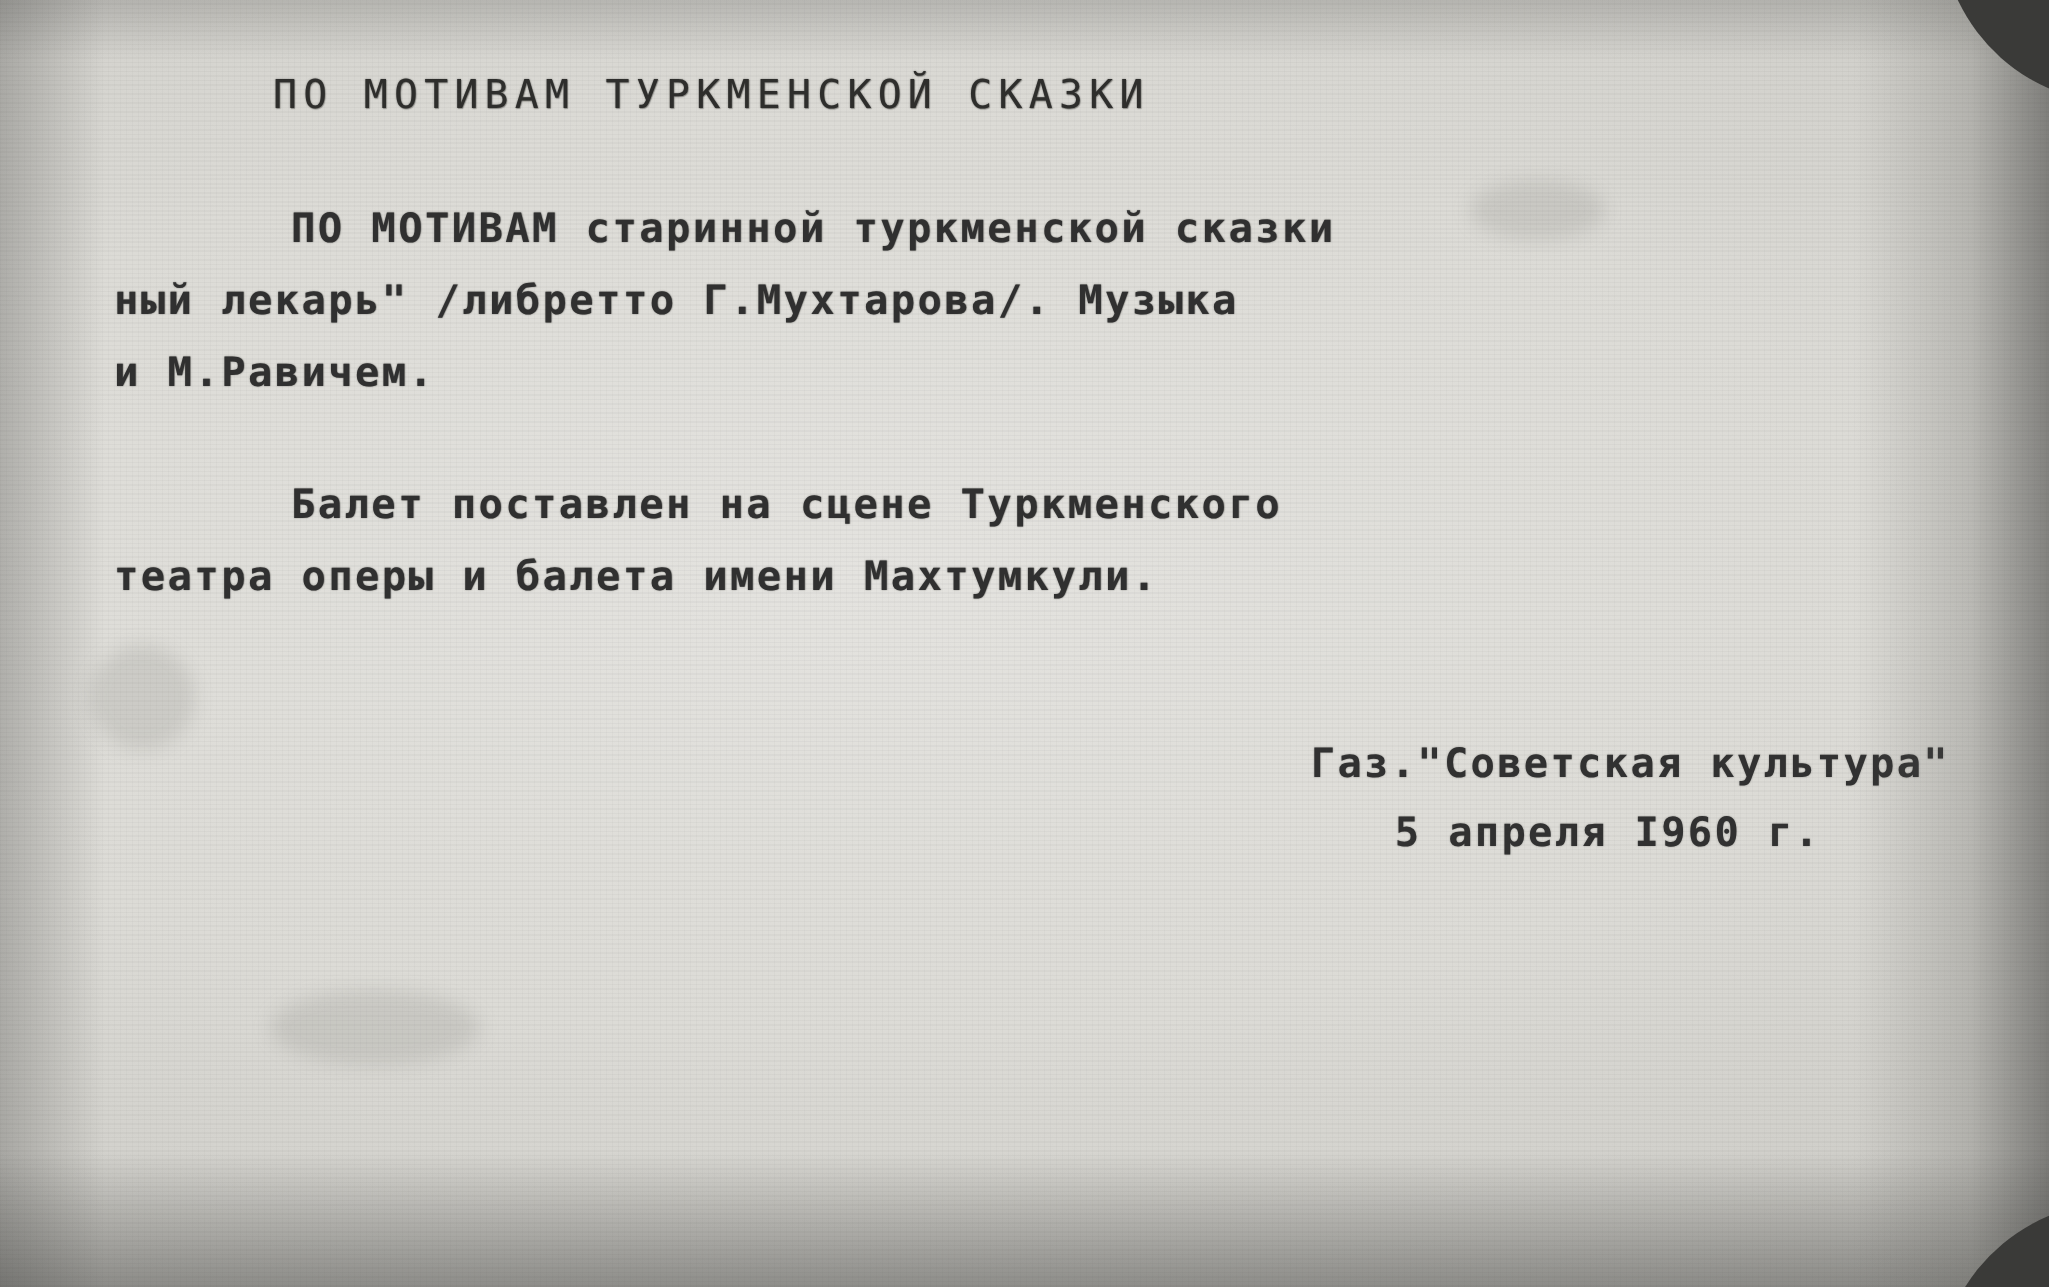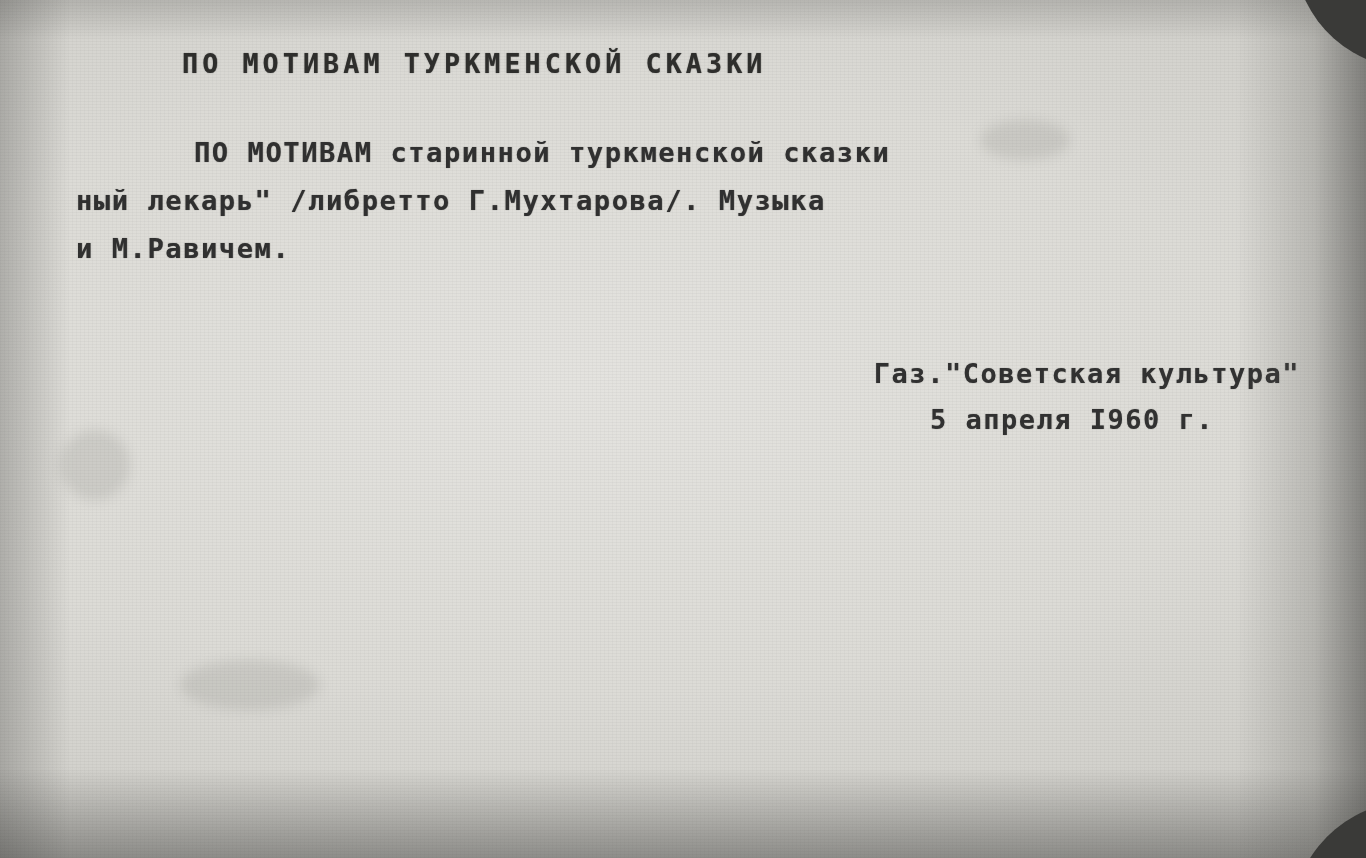--- a/index.html
+++ b/index.html
@@ -76,21 +76,21 @@
     inset: 0;
     padding: 34px 60px 20px 64px;
     box-sizing: border-box;
     color: #30302e;
   }
 
   .doc-title {
     margin: 14px 0 0 118px;
     font-size: 26.5px;
     letter-spacing: 4.2px;
-    font-weight: 700;
+    font-weight: 400;
     color: #2e2e2c;
     text-shadow: 0 0 1.2px rgba(40,40,38,0.55), 0.5px 0.4px 0.6px rgba(70,70,66,0.4);
     white-space: pre;
   }
 
   .body-block {
     margin-top: 50px;
     margin-left: 12px;
   }
 
@@ -158,20 +158,24 @@
     <div class="doc-title">ПО МОТИВАМ ТУРКМЕНСКОЙ СКАЗКИ</div>
 
     <div class="body-block">
 
       <div>
         <div class="line indent">ПО МОТИВАМ старинной туркменской сказки</div>
         <div class="line">ный лекарь" /либретто Г.Мухтарова/. Музыка</div>
         <div class="line">и М.Равичем.</div>
       </div>
 
+      <div class="para-2">
+        <div class="line indent">Балет поставлен на сцене Туркменского</div>
+        <div class="line">театра оперы и балета имени Махтумкули.</div>
+      </div>
 
       <div class="source-block">
         <div class="source-line">Газ."Советская культура"</div>
         <div class="source-line date">5 апреля I960 г.</div>
       </div>
 
     </div>
   </div>
 
   <div class="edge-shade-top"></div>

